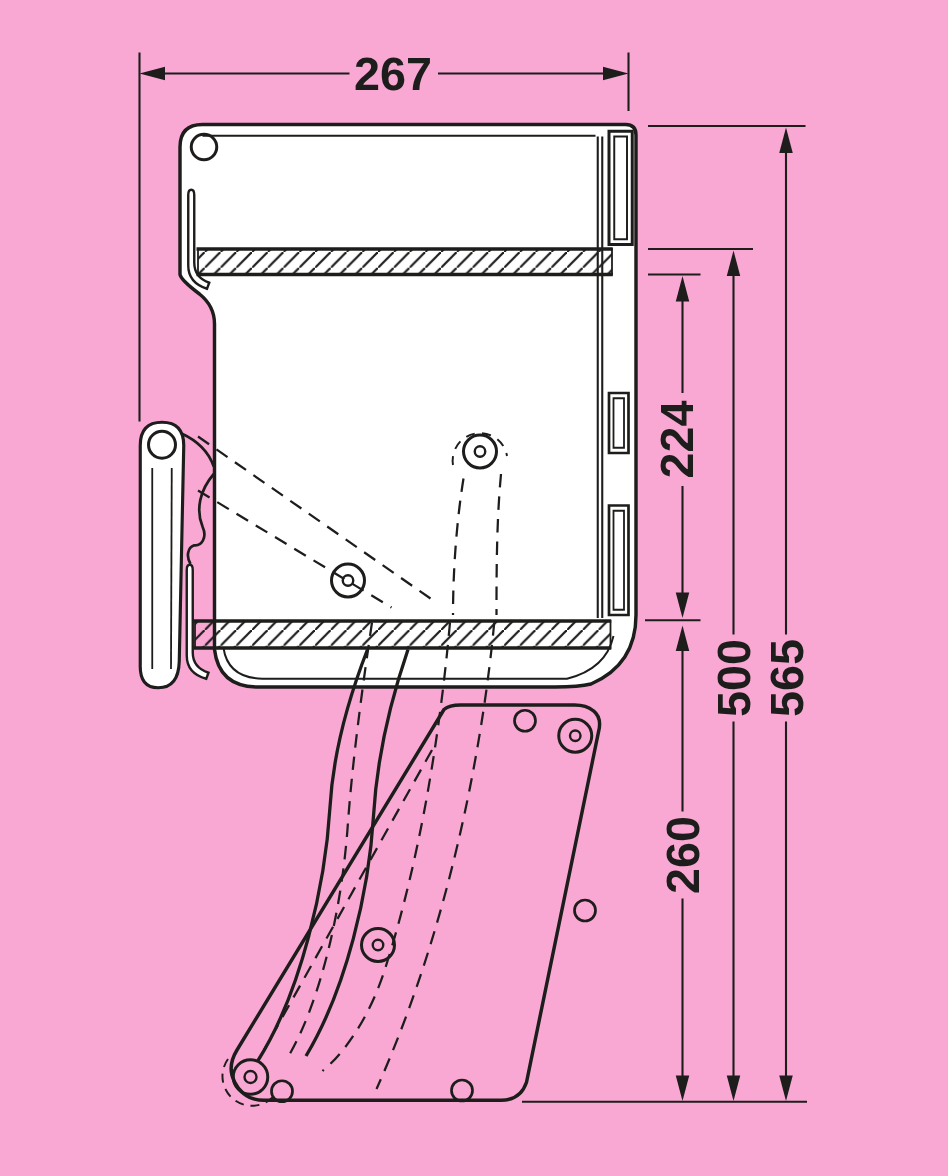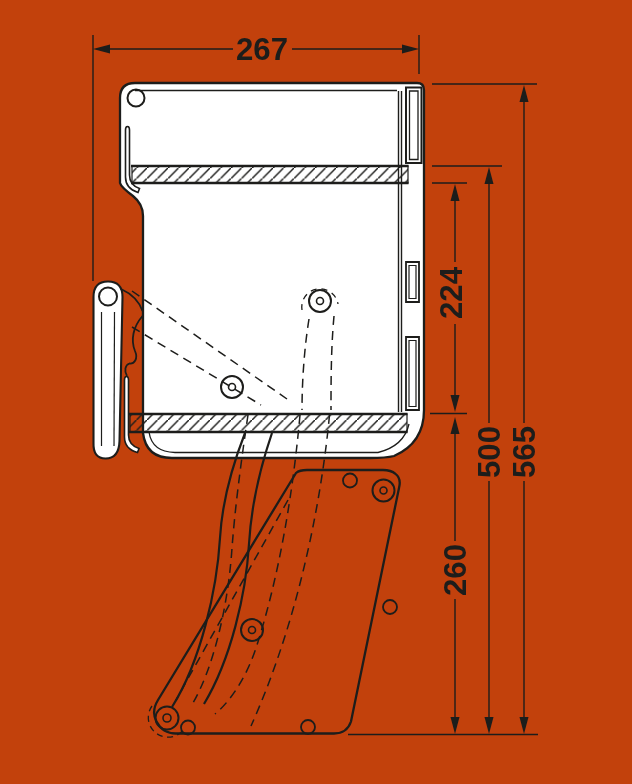--- a/index.html
+++ b/index.html
@@ -8,21 +8,21 @@
     background: #ffffff;
     width: 632px;
     height: 784px;
     overflow: hidden;
     font-family: "Liberation Sans", sans-serif;
   }
   .stage {
     position: relative;
     width: 632px;
     height: 784px;
-    background: #c2410c;
+    background: #f9a8d4;
   }
   svg { display: block; }
   text.dim {
     font-family: "Liberation Sans", "DejaVu Sans", sans-serif;
     font-weight: 700;
     font-size: 31px;
     fill: #1d1d1b;
   }
 </style>
 </head>

